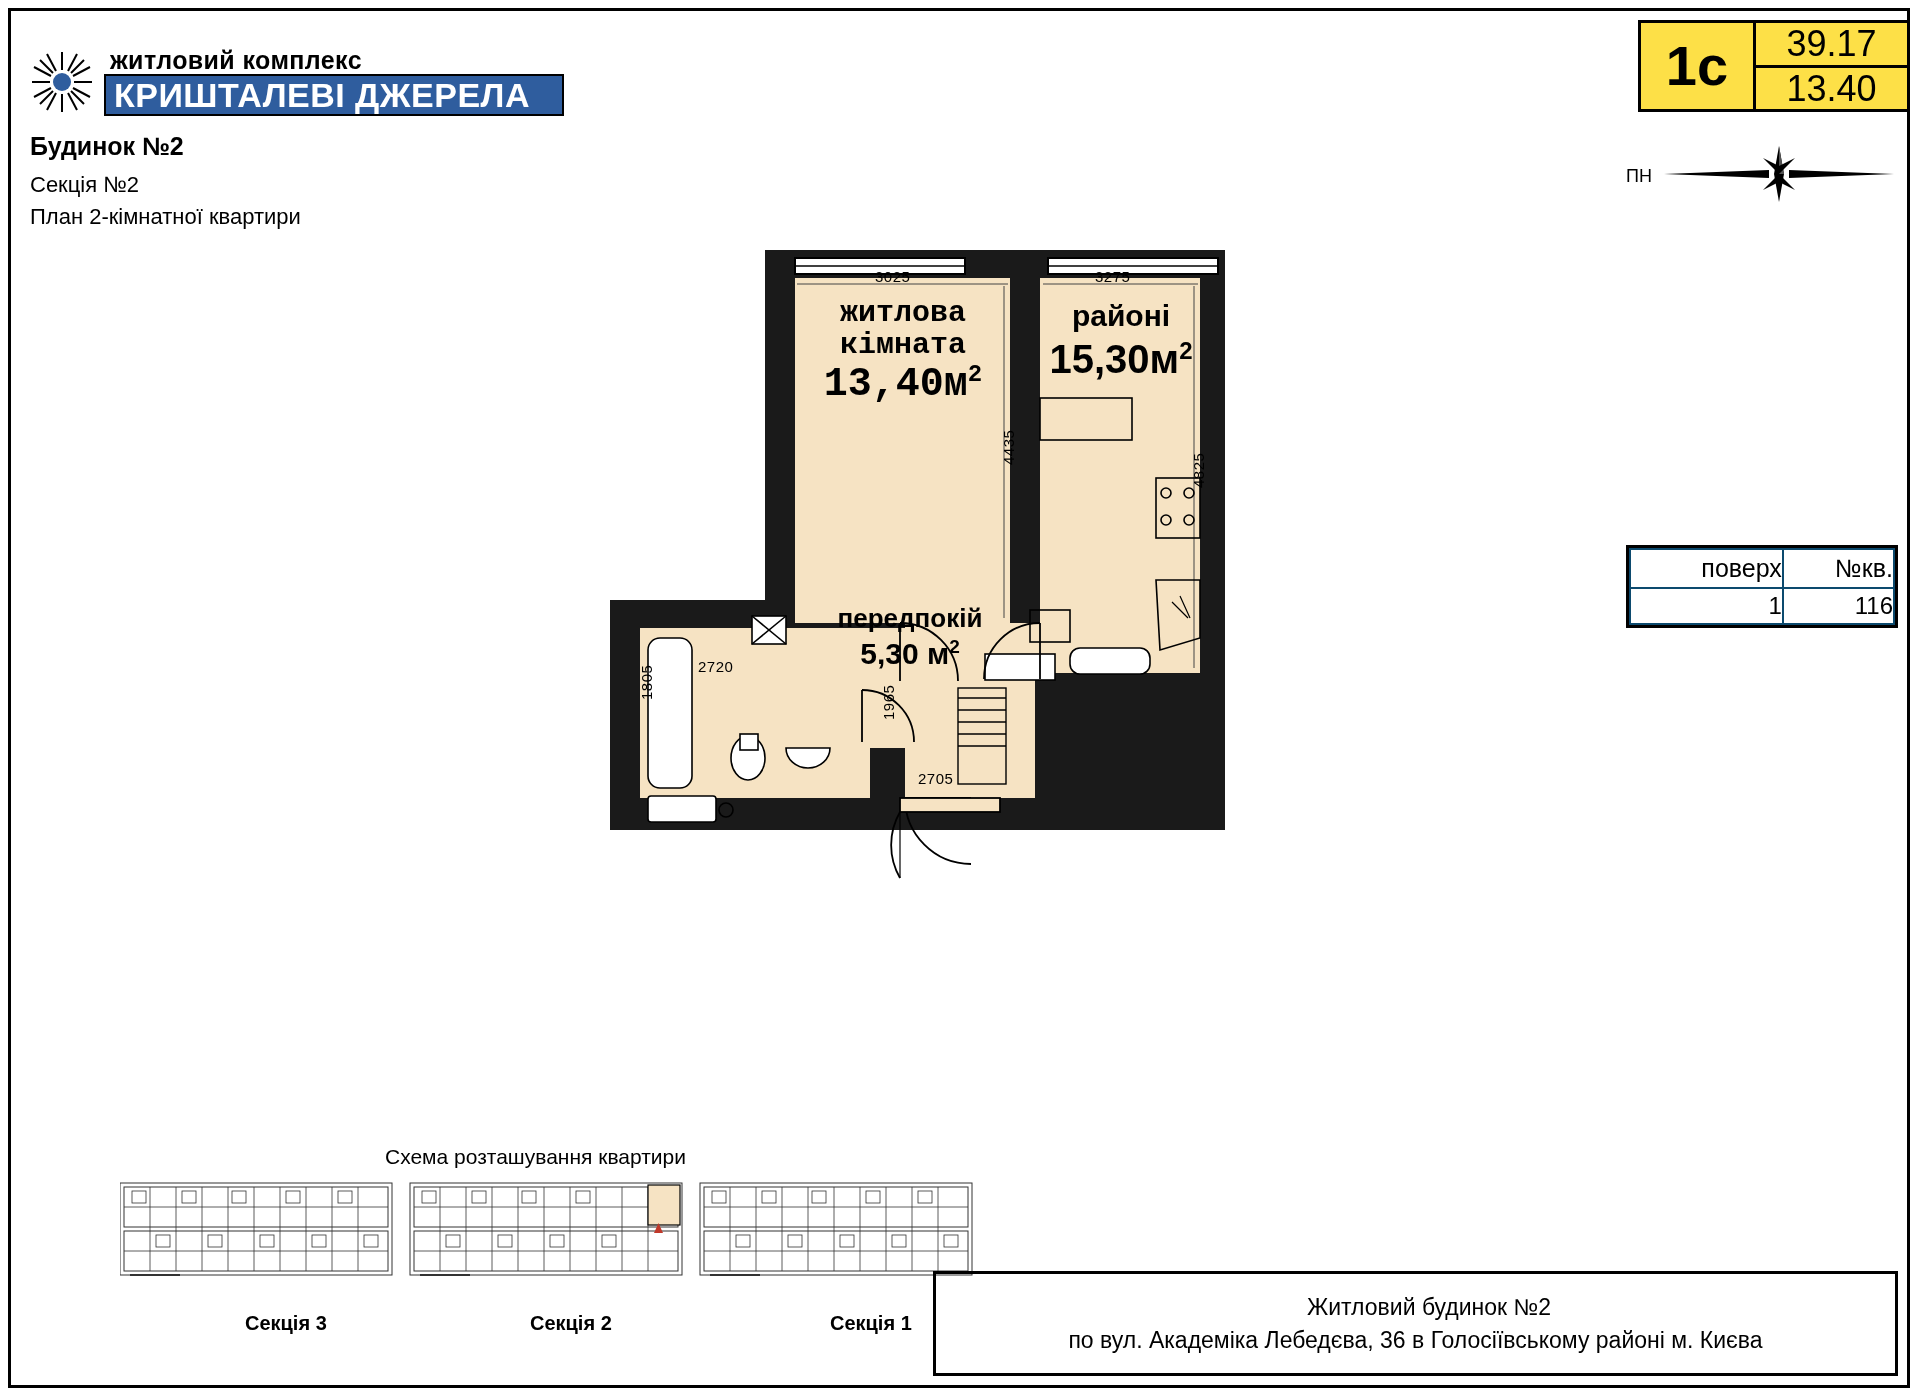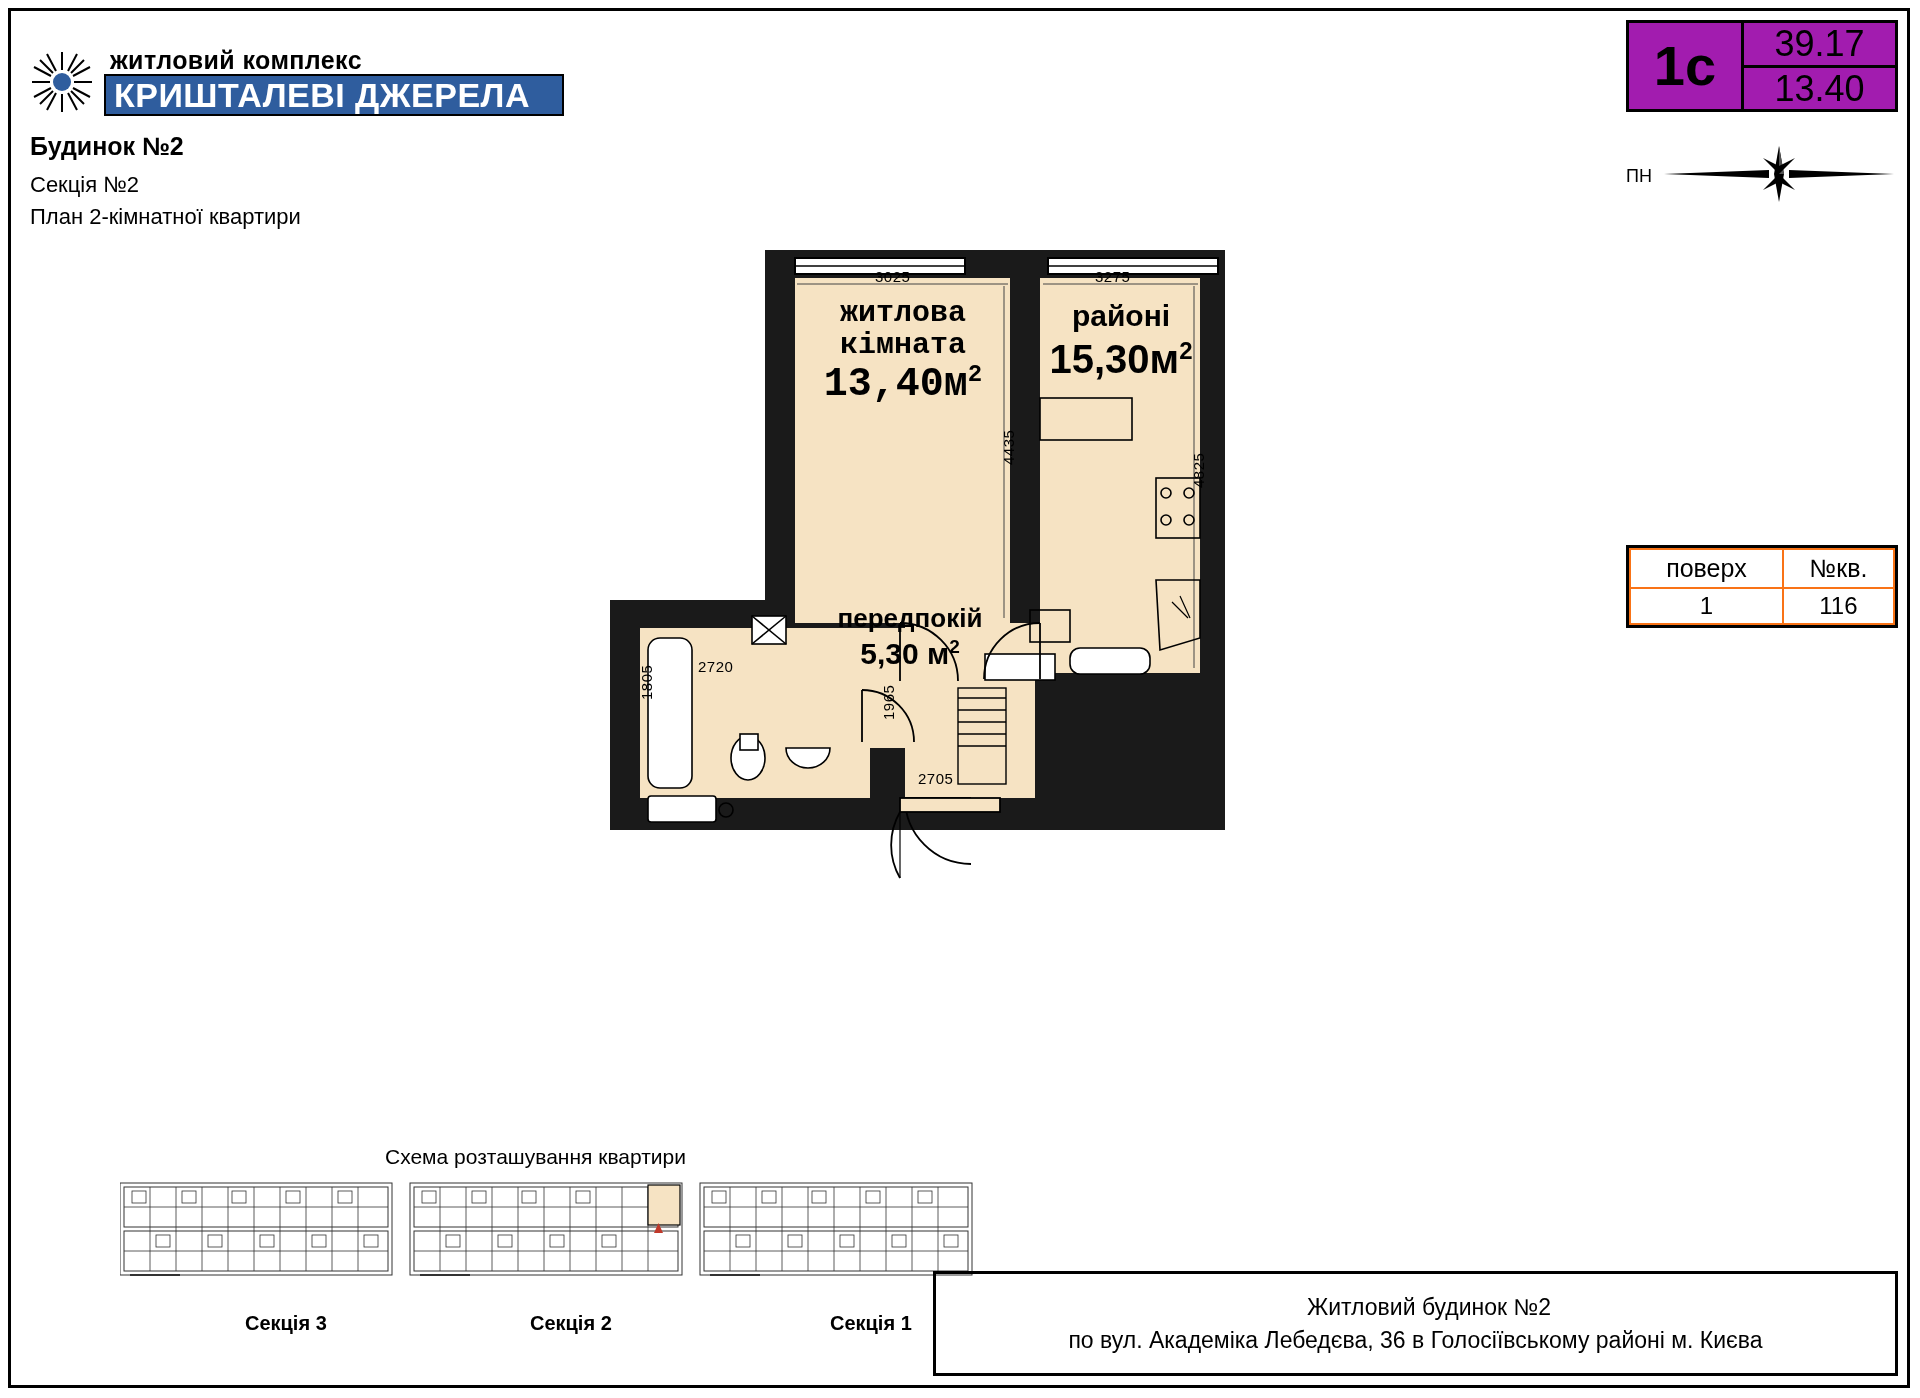--- a/index.html
+++ b/index.html
@@ -86,26 +86,26 @@
   .caption-plan {
     position: absolute;
     left: 30px;
     top: 204px;
     font-size: 22px;
   }
 
   
   .badge {
     position: absolute;
-    right: 22px;
+    right: 10px;
     top: 20px;
     width: 272px;
     height: 92px;
     border: 3px solid #000;
-    background: #a21caf;
+    background: #fde047;
     box-sizing: border-box;
     display: flex;
   }
   .badge-left {
     width: 112px;
     border-right: 3px solid #000;
     display: flex;
     align-items: center;
     justify-content: center;
     font-size: 56px;
@@ -151,22 +151,22 @@
     width: 272px;
     border: 3px solid #000;
     box-sizing: border-box;
     border-collapse: collapse;
   }
   .info-table table {
     border-collapse: collapse;
     width: 100%;
   }
   .info-table td {
-    border: 2px solid #f97316;
-    text-align: center;
+    border: 2px solid #0c4a6e;
+    text-align: right;
     font-size: 25px;
     padding: 4px 0;
   }
   .info-table td.val {
     font-size: 24px;
     padding: 3px 0;
   }
 
   
   .plan {

